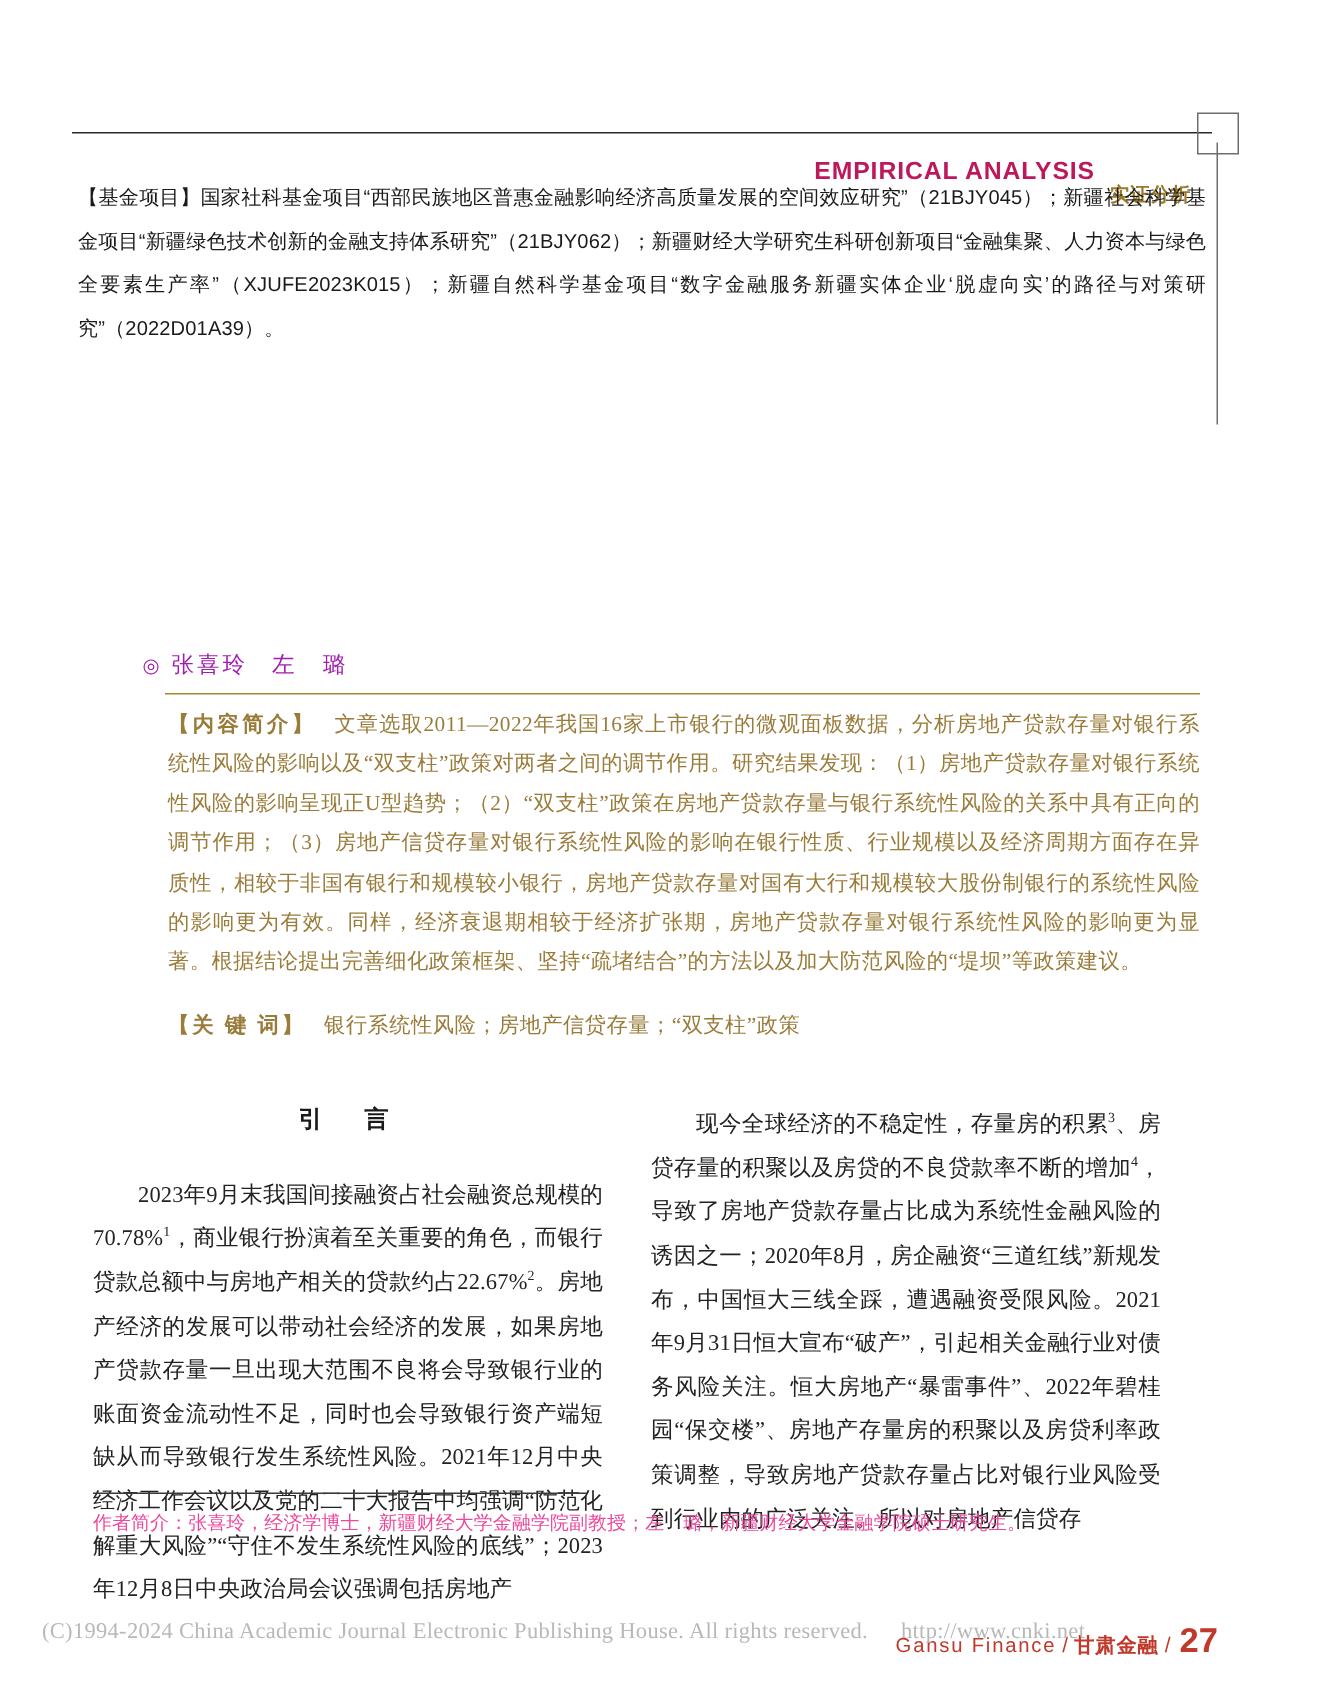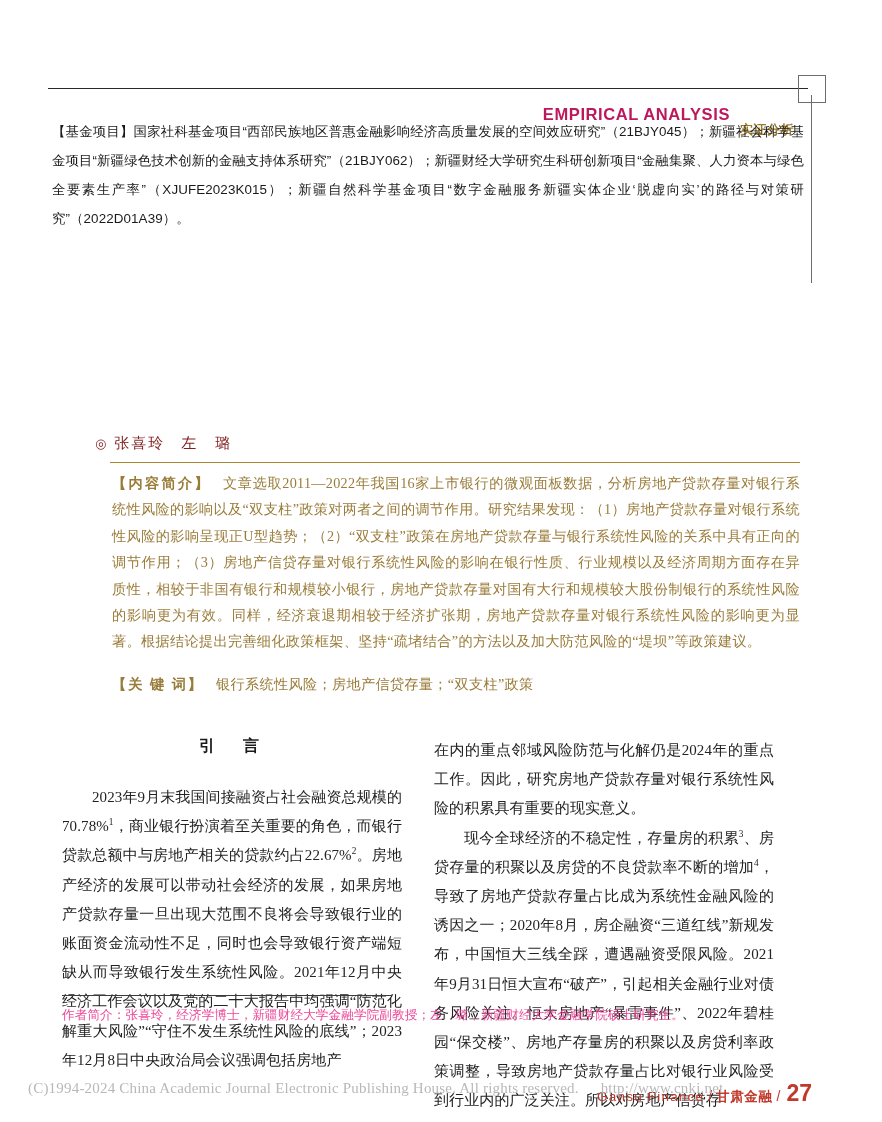--- a/index.html
+++ b/index.html
@@ -123,21 +123,21 @@
   }
 
   
   #authors {
     position: absolute;
     left: 95px;
     top: 434px;
     font-family: "Liberation Sans", "DejaVu Sans", sans-serif;
     font-size: 15px;
     letter-spacing: 2px;
-    color: #7f1d1d;
+    color: #a21caf;
     white-space: nowrap;
   }
   #authors .mark { margin-right: 6px; font-size: 13px; }
   #authors .gap { display:inline-block; width: 16px; }
 
   #author-rule {
     position: absolute;
     left: 110px;
     top: 462px;
     width: 690px;
@@ -320,21 +320,20 @@
       <span class="lead">【关 键 词】</span><span>银行系统性风险；房地产信贷存量；“双支柱”政策</span>
     </div>
   </div>
 
   <div id="body-cols">
     <div class="col" id="col-left">
       <div class="section-heading">引　言</div>
       <p class="body-p"><span>2023年9月末我国间接融资占社会融资总规模的70.78%</span><sup>1</sup><span>，商业银行扮演着至关重要的角色，而银行贷款总额中与房地产相关的贷款约占22.67%</span><sup>2</sup><span>。房地产经济的发展可以带动社会经济的发展，如果房地产贷款存量一旦出现大范围不良将会导致银行业的账面资金流动性不足，同时也会导致银行资产端短缺从而导致银行发生系统性风险。2021年12月中央经济工作会议以及党的二十大报告中均强调“防范化解重大风险”“守住不发生系统性风险的底线”；2023年12月8日中央政治局会议强调包括房地产</span></p>
     </div>
     <div class="col" id="col-right">
-      <p class="body-p cont">在内的重点邻域风险防范与化解仍是2024年的重点工作。因此，研究房地产贷款存量对银行系统性风险的积累具有重要的现实意义。</p>
       <p class="body-p"><span>现今全球经济的不稳定性，存量房的积累</span><sup>3</sup><span>、房贷存量的积聚以及房贷的不良贷款率不断的增加</span><sup>4</sup><span>，导致了房地产贷款存量占比成为系统性金融风险的诱因之一；2020年8月，房企融资“三道红线”新规发布，中国恒大三线全踩，遭遇融资受限风险。2021年9月31日恒大宣布“破产”，引起相关金融行业对债务风险关注。恒大房地产“暴雷事件”、2022年碧桂园“保交楼”、房地产存量房的积聚以及房贷利率政策调整，导致房地产贷款存量占比对银行业风险受到行业内的广泛关注。所以对房地产信贷存</span></p>
     </div>
   </div>
 
   <div id="footnote-rule"></div>
   <div id="footnote">作者简介：张喜玲，经济学博士，新疆财经大学金融学院副教授；左　璐，新疆财经大学金融学院硕士研究生。</div>
 
   <div id="footer">
     <span id="footer-en">Gansu Finance</span>
     <span id="footer-sep1">/</span>

